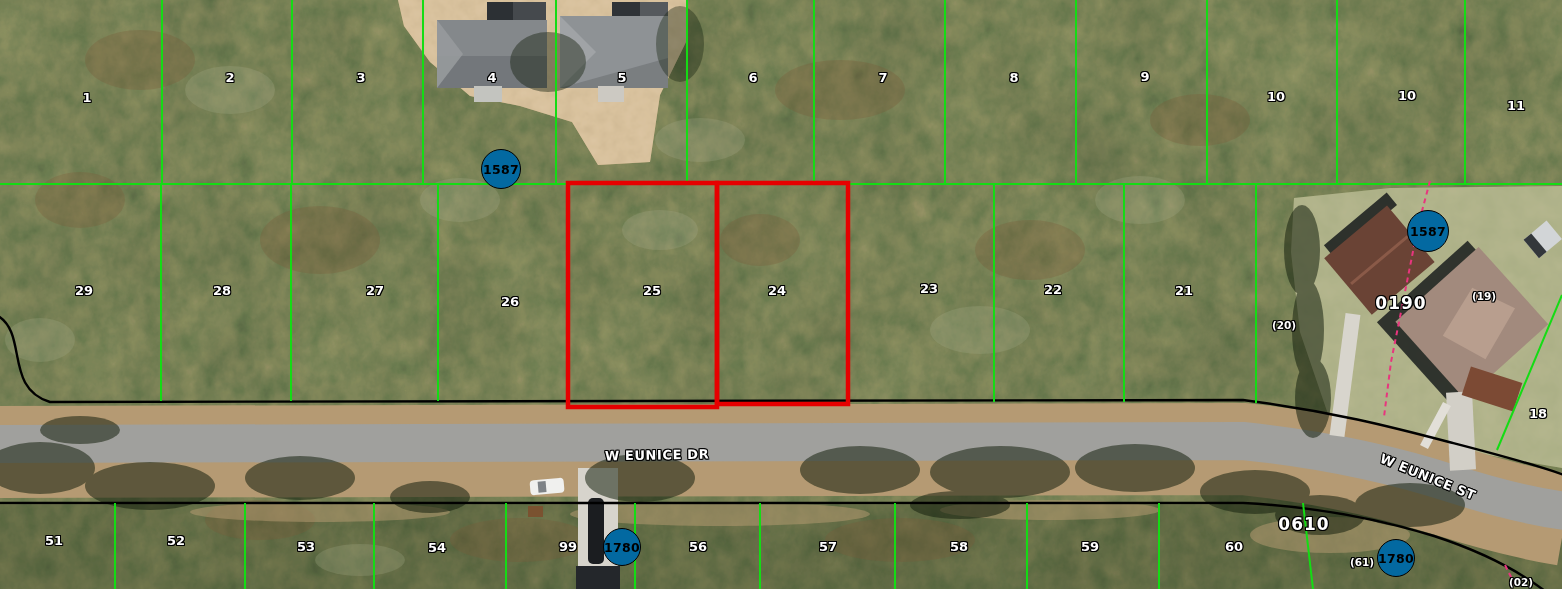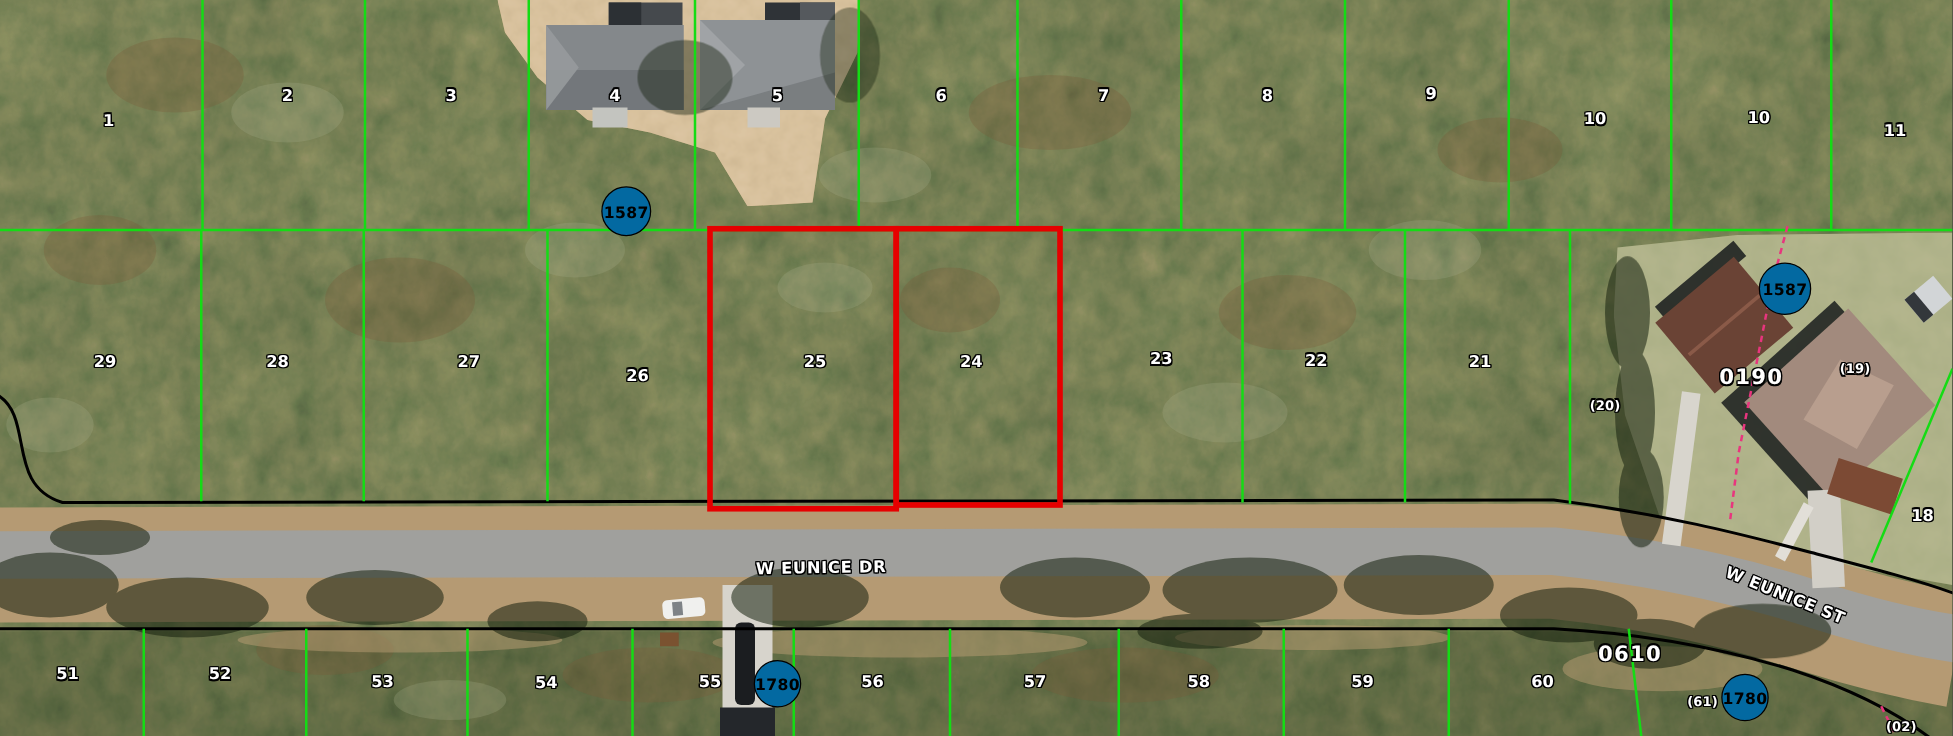--- a/index.html
+++ b/index.html
@@ -268,21 +268,21 @@
       <div class="lbl" style="left: 929px; top: 288px; text-align: right;">23</div>
       <div class="lbl" style="left: 1053px; top: 289px;">22</div>
       <div class="lbl" style="left: 1184px; top: 290px;">21</div>
       <div class="lbl small" style="left: 1284px; top: 289px; margin-top: 36px;">(20)</div>
       <div class="lbl small" style="left: 1484px; top: 296px;">(19)</div>
       <div class="lbl" style="left: 1538px; top: 413px;">18</div>
       <div class="lbl" style="left: 54px; top: 540px;">51</div>
       <div class="lbl" style="left: 176px; top: 540px;">52</div>
       <div class="lbl" style="left: 306px; top: 546px;">53</div>
       <div class="lbl" style="left: 437px; top: 547px;">54</div>
-      <div class="lbl" style="left: 568px; top: 546px;">55</div>
+      <div class="lbl" style="left: 568px; top: 546px;">99</div>
       <div class="lbl" style="left: 698px; top: 546px;">56</div>
       <div class="lbl" style="left: 828px; top: 546px;">57</div>
       <div class="lbl" style="left: 959px; top: 546px;">58</div>
       <div class="lbl" style="left: 1090px; top: 546px;">59</div>
       <div class="lbl" style="left: 1234px; top: 546px;">60</div>
       <div class="lbl small" style="left: 1362px; top: 562px;">(61)</div>
       <div class="lbl small" style="left: 1521px; top: 582px;">(02)</div>
       <div class="lbl code" style="left: 1401px; top: 303px;">0190</div>
       <div class="lbl code" style="left: 1304px; top: 524px;">0610</div>
       <div class="street" style="left: 657px; top: 455px; transform: translate(-50%, -50%) rotate(-1deg);">W EUNICE DR</div>

